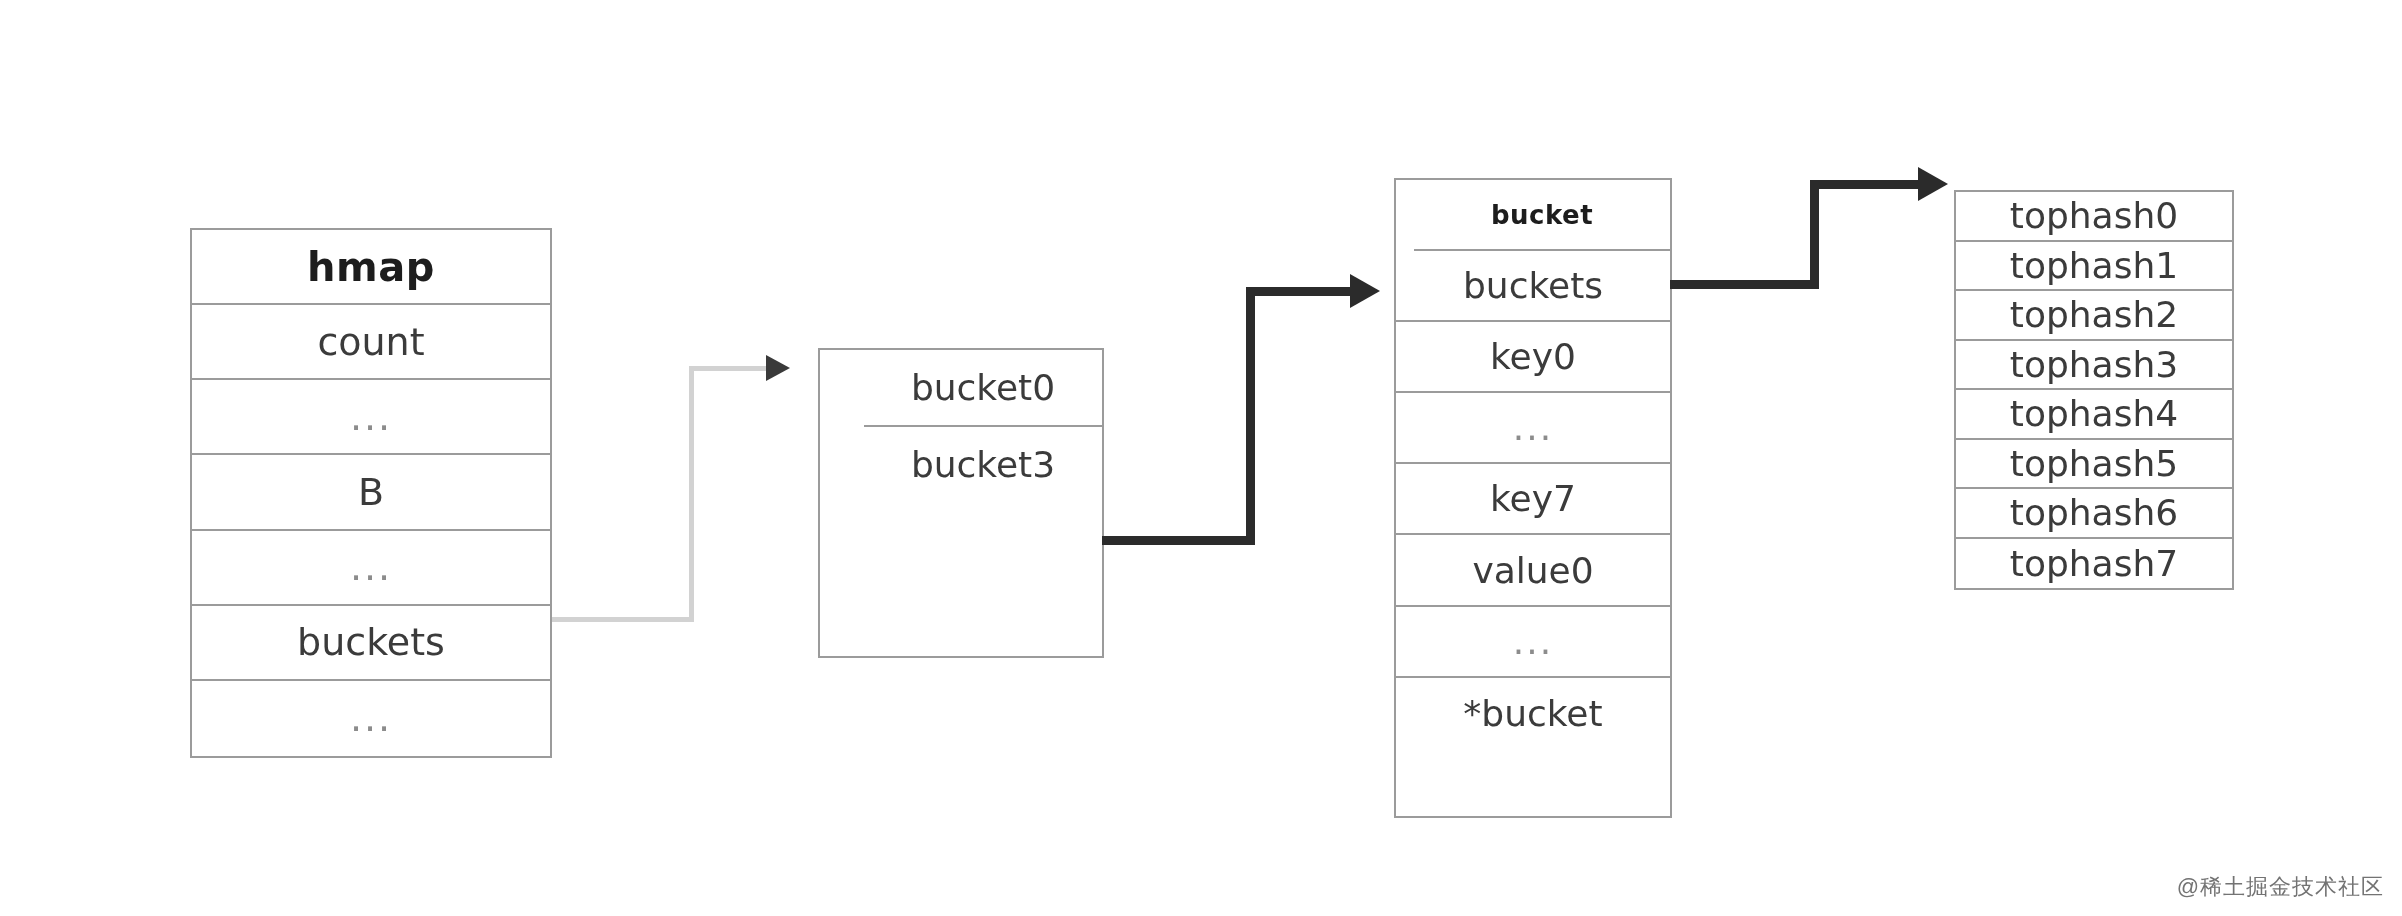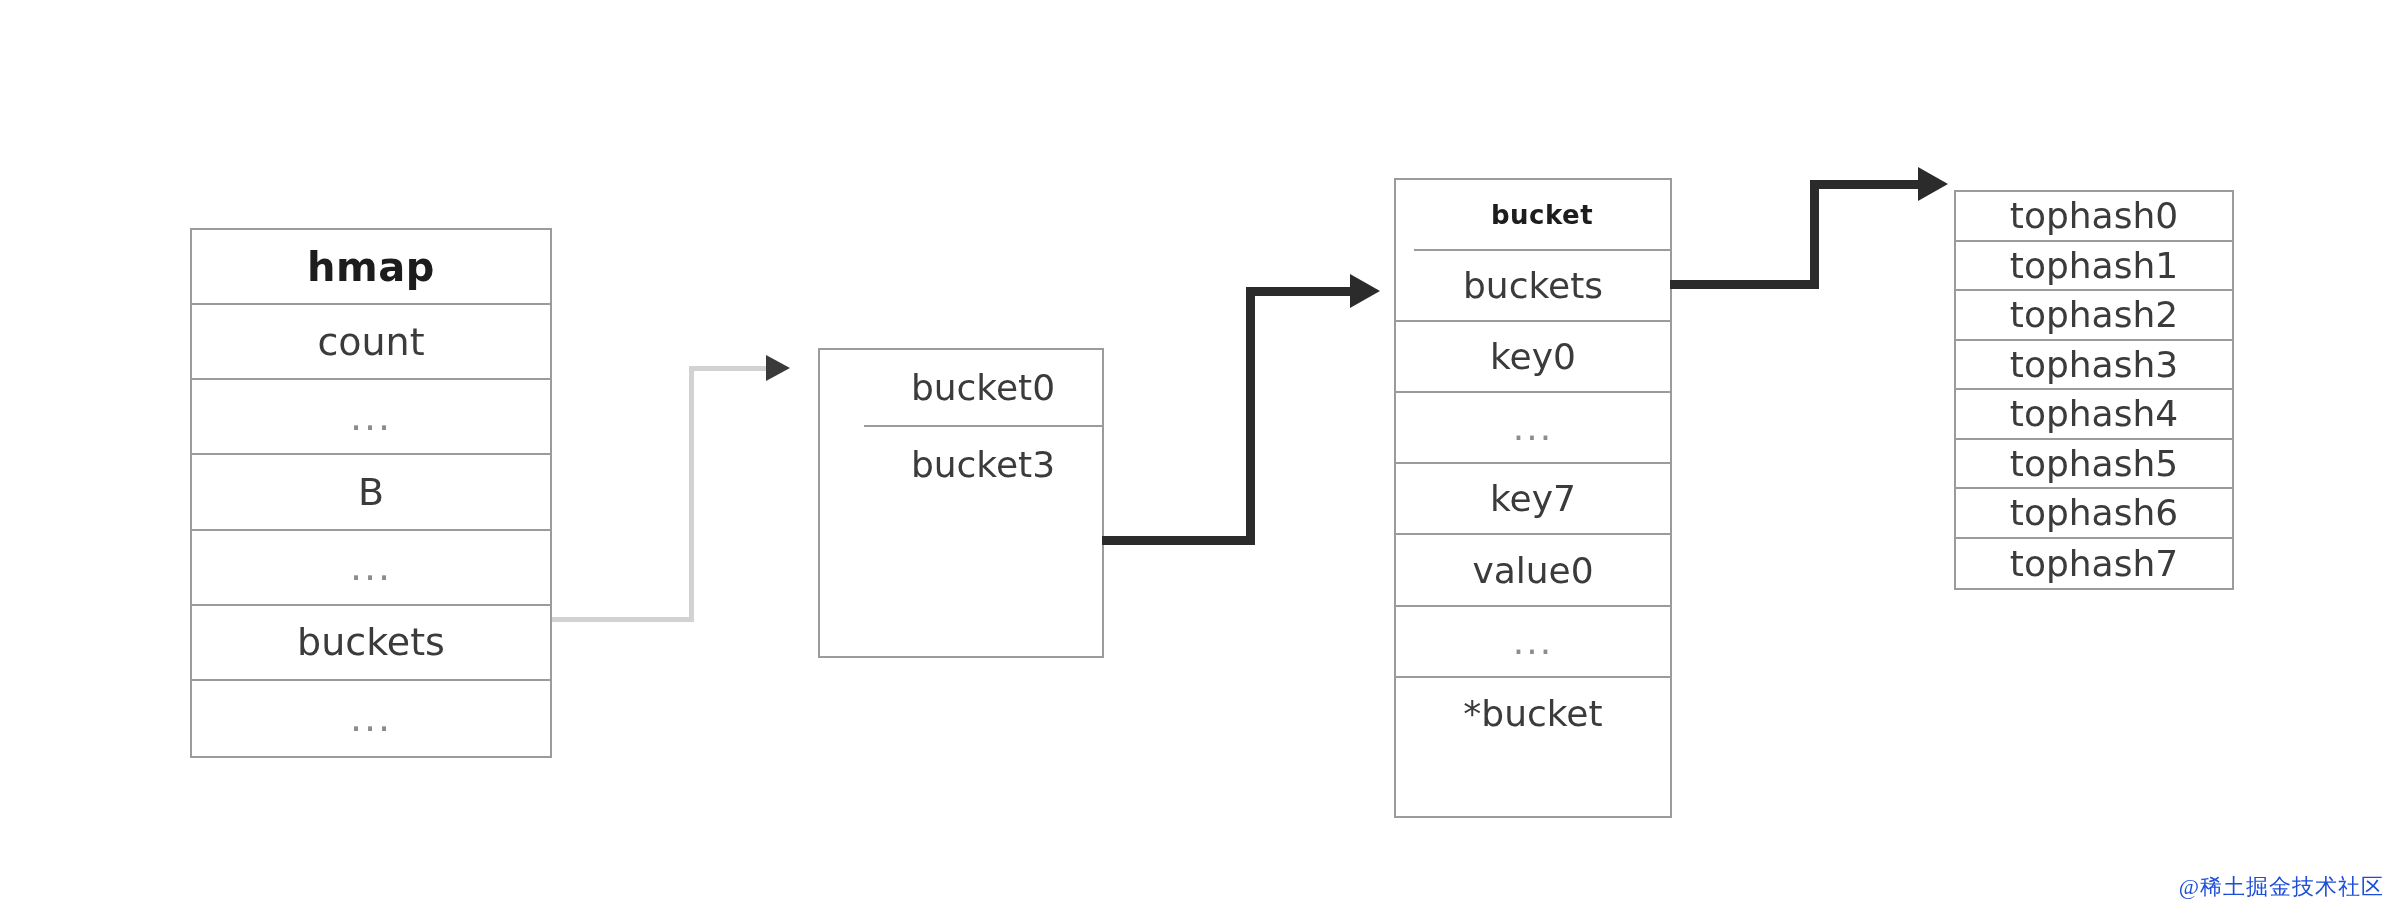--- a/index.html
+++ b/index.html
@@ -120,22 +120,22 @@
     border-width: 13px 0 13px 24px;
     border-color: transparent transparent transparent #3a3a3a;
   }
 
   
   #watermark {
     position: absolute;
     right: 18px;
     bottom: 14px;
     font-size: 22px;
-    color: #1d4ed8;
-    font-family: Liberation Serif, serif;
+    color: #737373;
+    font-family: Liberation Sans, sans-serif;
     letter-spacing: 1px;
     white-space: nowrap;
     z-index: 10;
   }
 </style>
 </head>
 <body>
 
 <div id="canvas">
 

